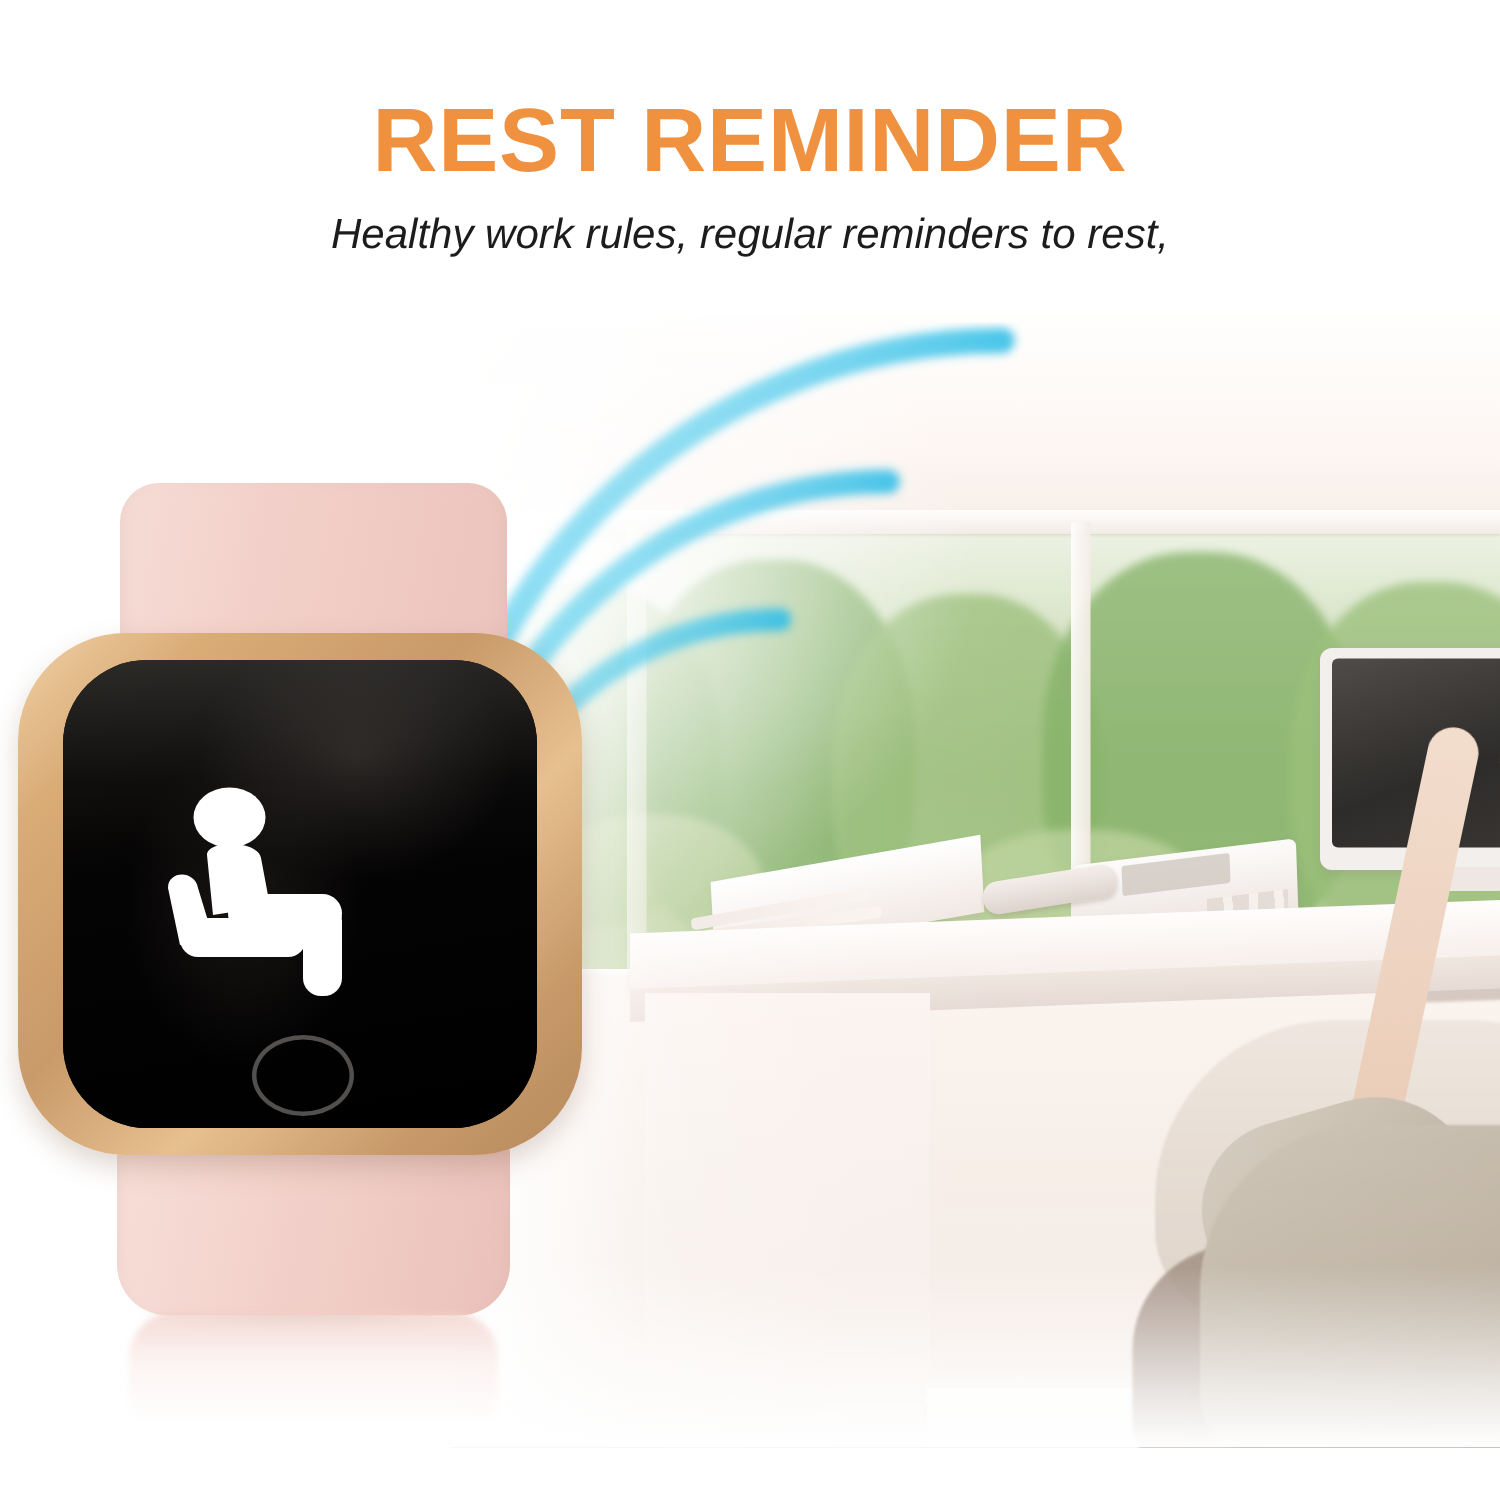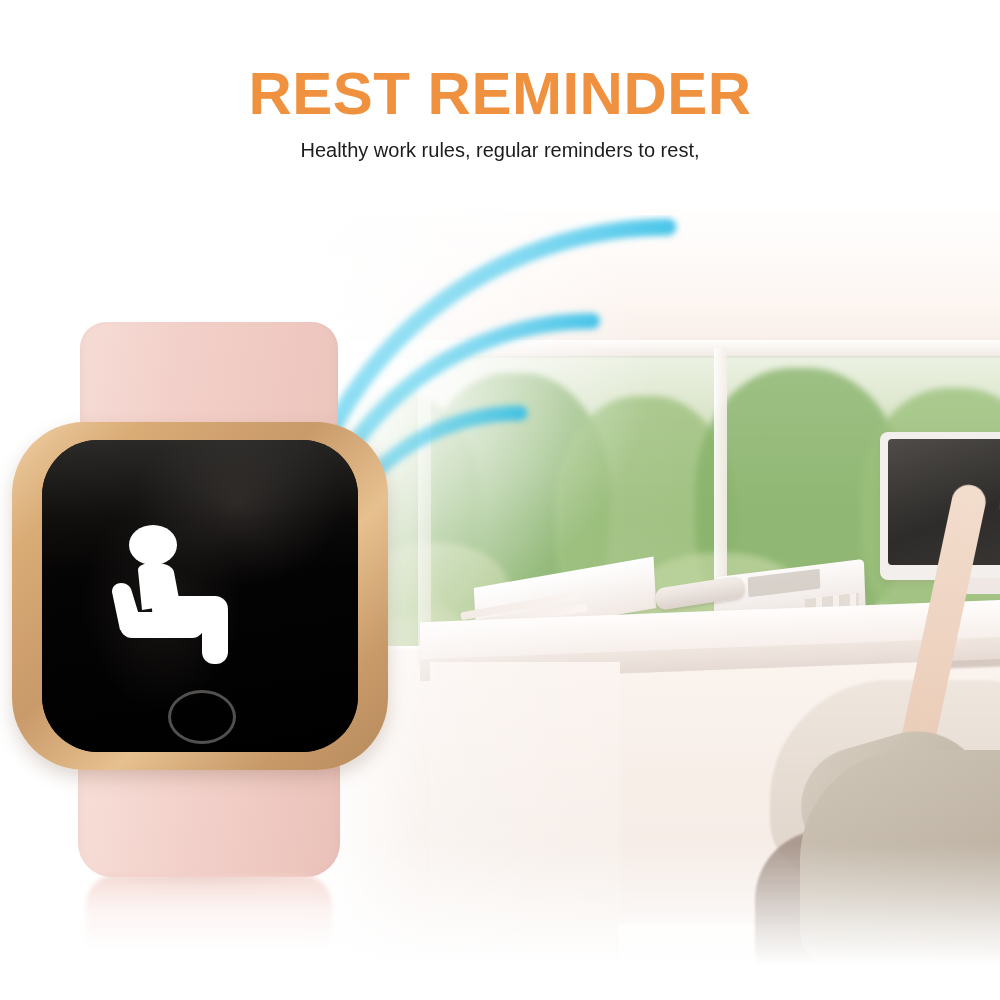--- a/index.html
+++ b/index.html
@@ -33,24 +33,25 @@
     font-weight: bold;
     letter-spacing: 0.5px;
     color: #F0913F;
     line-height: 1.02;
     white-space: nowrap;
   }
   .subtitle {
     margin: 0;
     padding-top: 14px;
     font-family: "Liberation Sans", sans-serif;
-    font-size: 20px;
+    font-size: 28px;
     font-weight: normal;
     color: #1c1c1c;
     line-height: 1.28;
+    font-style: italic;
   }
   .subtitle .line { display: block; }
 
   
   .scene {
     position: absolute;
     left: 300px;
     top: 210px;
     width: 700px;
     height: 755px;

